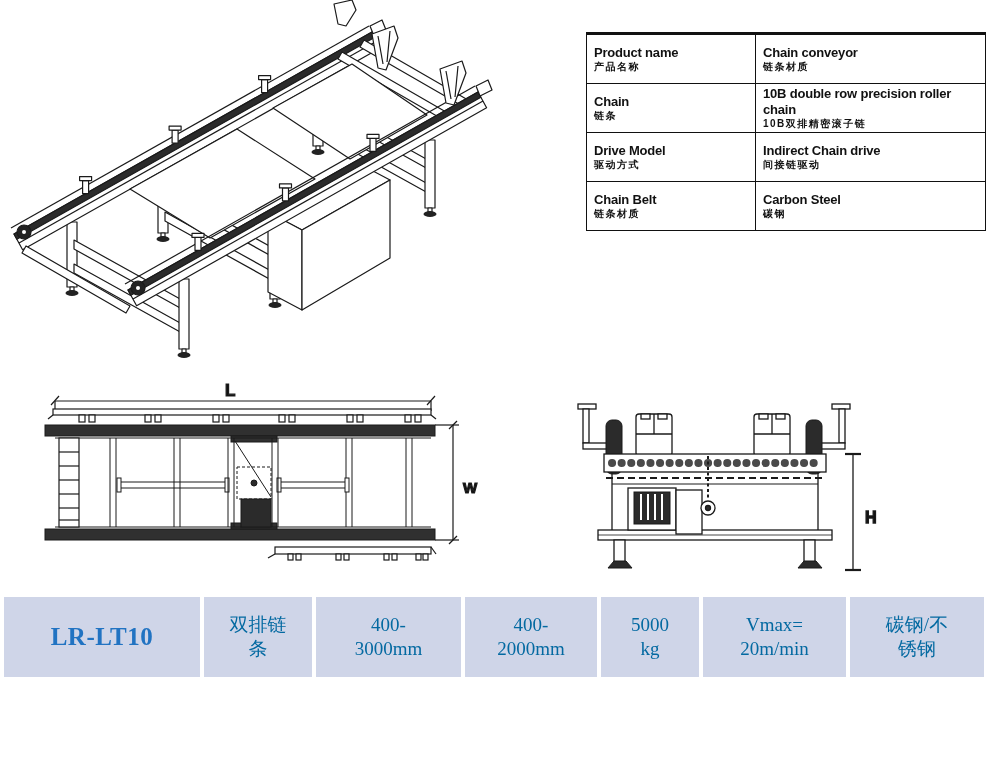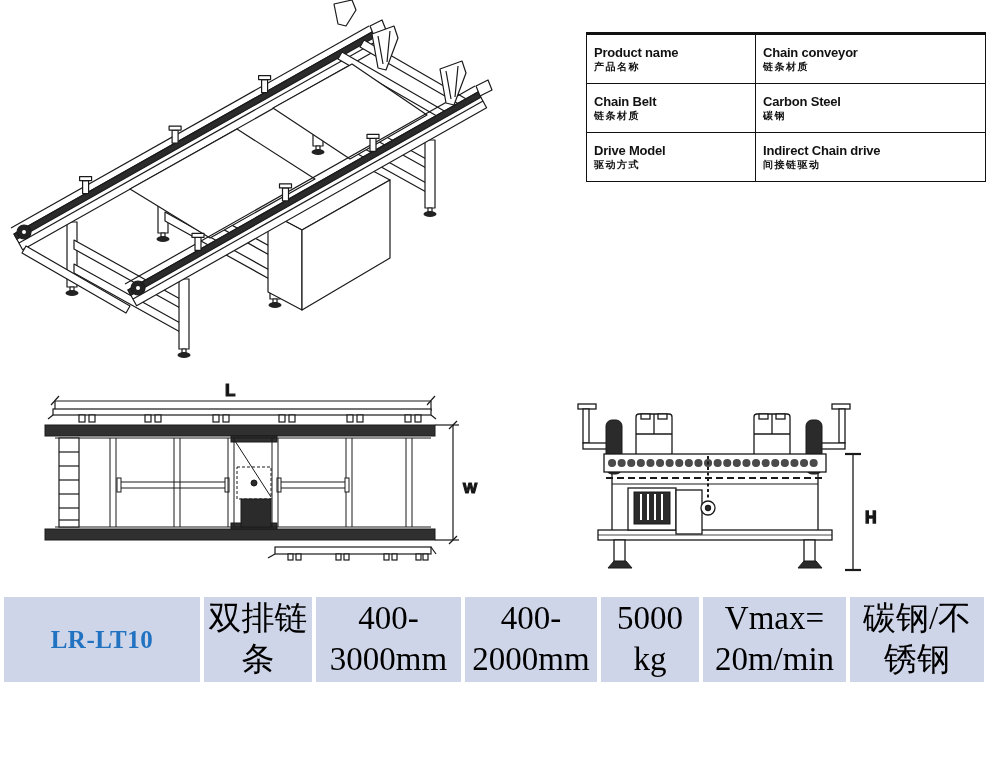--- a/index.html
+++ b/index.html
@@ -18,21 +18,21 @@
            height:44px;line-height:1.22;}
   #spec td.lbl{width:156px;}
   #spec .en{display:block;font-size:13px;font-weight:600;letter-spacing:-.2px;}
   #spec .zh{display:block;font-size:10px;font-weight:600;letter-spacing:1.5px;}
   
   #model-wrap{position:absolute;left:0;top:593px;width:988px;}
   #model{border-spacing:4px;border-collapse:separate;width:988px;table-layout:fixed;
          font-family:"Liberation Serif","DejaVu Serif",serif;}
   #model th{background:var(--hdr-bg,#4472C4);color:#fff;font-weight:600;font-size:26px;
             line-height:1.22;height:78px;text-align:center;white-space:pre-line;}
-  #model td{background:var(--row-bg,#CFD5E8);color:#000000;font-size:33px;line-height:1.25;
+  #model td{background:var(--row-bg,#CFD5E8);color:#0369a1;font-size:19px;line-height:1.25;
             height:78px;text-align:center;white-space:pre-line;}
   #model td.model-name{color:var(--model-color,#2173C2);font-weight:bold;font-size:25px;
             letter-spacing:.5px;margin-left:41px;}
 </style>
 </head>
 <body>
 
 <div id="page">
 
   <svg id="iso-view" class="draw" width="580" height="385" viewBox="0 0 580 385">
@@ -320,36 +320,46 @@
             <span class="en">Product name</span>
             <span class="zh">产品名称</span>
           </td>
         <td>
             <span class="en">Chain conveyor</span>
             <span class="zh">链条材质</span>
           </td>
       </tr>
       <tr>
         <td class="lbl">
-            <span class="en">Chain Belt</span>
-            <span class="zh">链条材质</span>
+            <span class="en">Chain</span>
+            <span class="zh">链条</span>
           </td>
         <td>
-            <span class="en">Carbon Steel</span>
-            <span class="zh">碳钢</span>
+            <span class="en">10B double row precision roller chain</span>
+            <span class="zh">10B双排精密滚子链</span>
           </td>
       </tr>
       <tr>
         <td class="lbl">
             <span class="en">Drive Model</span>
             <span class="zh">驱动方式</span>
           </td>
         <td>
             <span class="en">Indirect Chain drive</span>
             <span class="zh">间接链驱动</span>
+          </td>
+      </tr>
+      <tr>
+        <td class="lbl">
+            <span class="en">Chain Belt</span>
+            <span class="zh">链条材质</span>
+          </td>
+        <td>
+            <span class="en">Carbon Steel</span>
+            <span class="zh">碳钢</span>
           </td>
       </tr>
     </tbody>
   </table>
 
   <div id="model-wrap">
     <table id="model">
       <colgroup>
         <col style="width:196px">
           <col style="width:108px">

